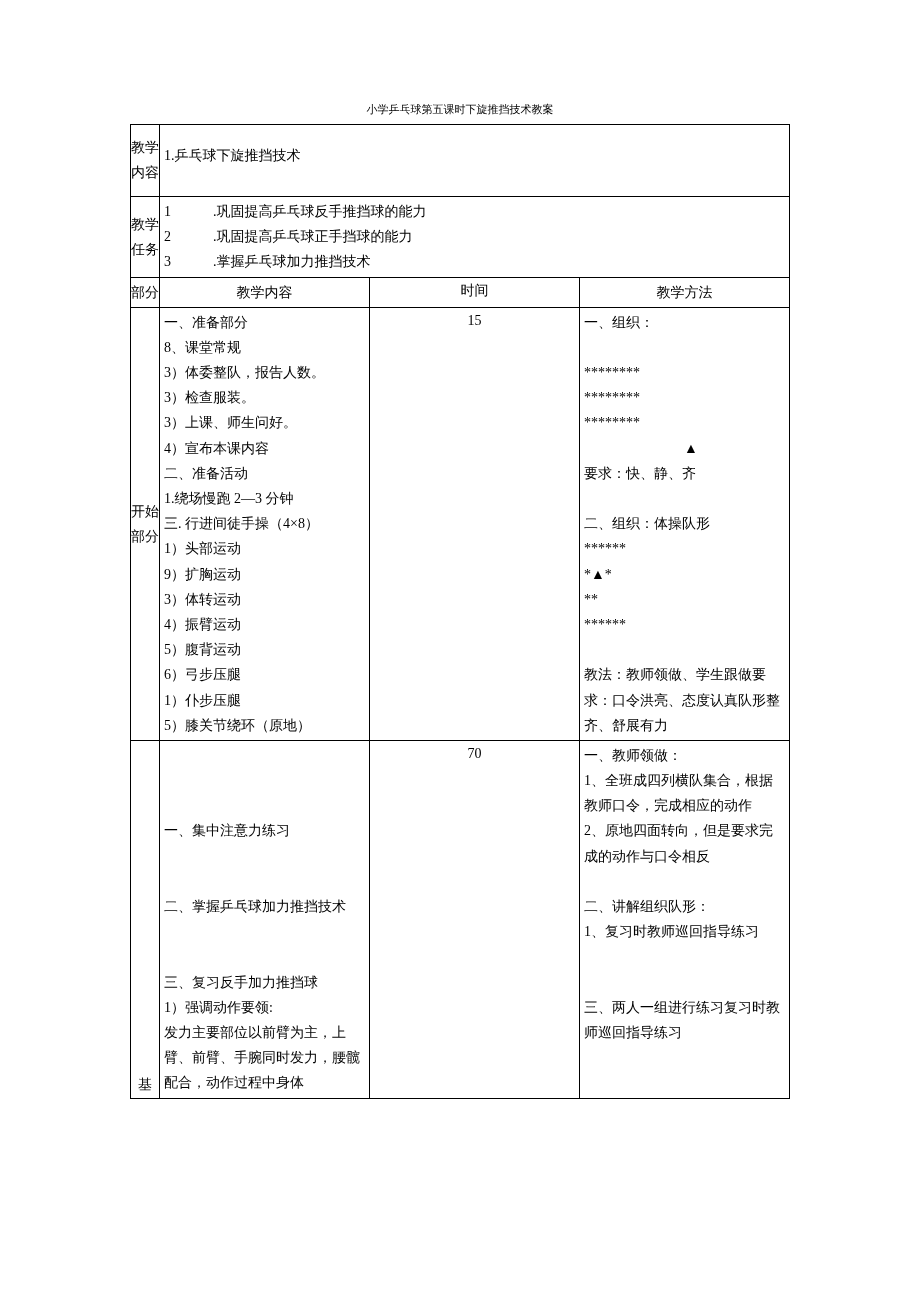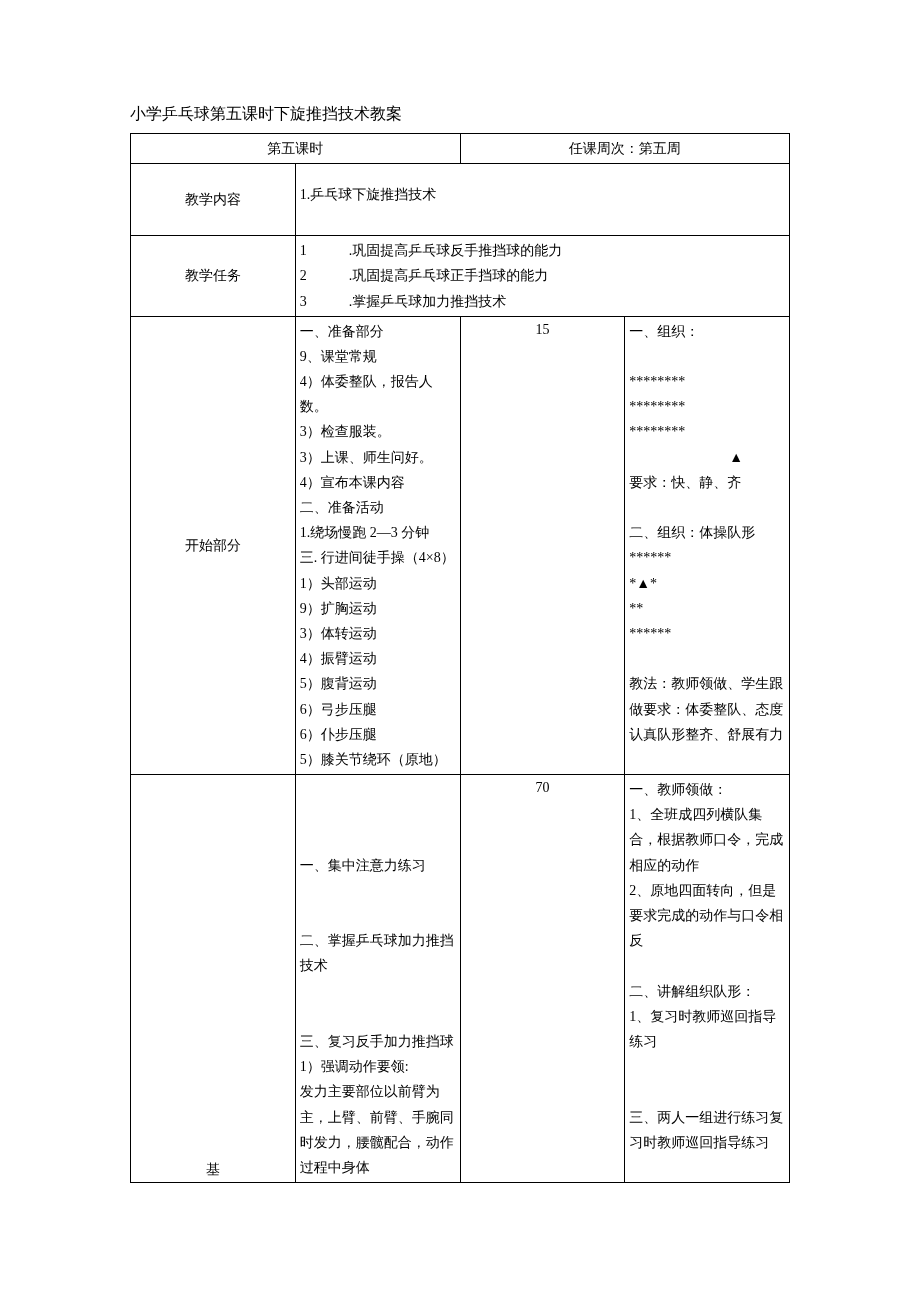--- a/index.html
+++ b/index.html
@@ -5,22 +5,23 @@
   body {
     font-family: "SimSun", "宋体", serif;
     font-size: 14px;
     background: #fff;
     margin: 0;
     padding: 100px 130px 60px 130px;
     color: #000;
     line-height: 1.8;
   }
   .title {
+    text-align: center;
     margin-bottom: 4px;
-    font-size: 16px;
+    font-size: 11px;
   }
   table {
     border-collapse: collapse;
     width: 100%;
     table-layout: fixed;
   }
   td {
     border: 1px solid #000;
     padding: 2px 4px;
     vertical-align: top;
@@ -40,80 +41,82 @@
   .ind1 { margin-left: 20px; }
 </style>
 </head>
 <body>
 
 <div class="title">小学乒乓球第五课时下旋推挡技术教案</div>
 
 <table>
 
   <tbody>
-      <tr>
-    <td colspan="2" class="center">第五课时</td>
-    <td colspan="2" class="center">任课周次：第五周</td>
-  </tr>
 
   <tr>
     <td class="vlabel">教学内容</td>
     <td colspan="3" style="padding-top:18px; padding-bottom:28px;">
       <span>1.乒乓球下旋推挡技术</span>
     </td>
   </tr>
 
   <tr>
     <td class="vlabel">教学任务</td>
     <td colspan="3" class="content" style="">
       <p>1　　　.巩固提高乒乓球反手推挡球的能力</p>
       <p>2　　　.巩固提高乒乓球正手挡球的能力</p>
       <p>3　　　.掌握乒乓球加力推挡技术</p>
     </td>
   </tr>
 
+  <tr>
+    <td class="vlabel">部分</td>
+    <td class="center">教学内容</td>
+    <td class="timecol">时间</td>
+    <td class="center methodcol">教学方法</td>
+  </tr>
 
   <tr>
     <td class="vlabel">开始部分</td>
     <td class="content">
       <p>一、准备部分</p>
-      <p>9、课堂常规</p>
-      <p>4）体委整队，报告人数。</p>
+      <p>8、课堂常规</p>
+      <p>3）体委整队，报告人数。</p>
       <p>3）检查服装。</p>
       <p>3）上课、师生问好。</p>
       <p>4）宣布本课内容</p>
       <p>二、准备活动</p>
       <p>1.绕场慢跑 2—3 分钟</p>
       <p>三. 行进间徒手操（4×8）</p>
       <p>1）头部运动</p>
       <p>9）扩胸运动</p>
       <p>3）体转运动</p>
       <p>4）振臂运动</p>
       <p>5）腹背运动</p>
       <p>6）弓步压腿</p>
-      <p>6）仆步压腿</p>
+      <p>1）仆步压腿</p>
       <p>5）膝关节绕环（原地）</p>
     </td>
     <td class="timecol">15</td>
     <td class="content methodcol">
       <p>一、组织：</p>
       <p>&nbsp;</p>
       <p class="formation">********</p>
       <p class="formation">********</p>
       <p class="formation">********</p>
       <p style="margin-left:100px;">▲</p>
       <p>要求：快、静、齐</p>
       <p>&nbsp;</p>
       <p>二、组织：体操队形</p>
       <p class="formation">******</p>
       <p class="formation">*▲*</p>
       <p class="formation">**</p>
       <p class="formation">******</p>
       <p>&nbsp;</p>
-      <p>教法：教师领做、学生跟做要求：体委整队、态度认真队形整齐、舒展有力</p>
+      <p>教法：教师领做、学生跟做要求：口令洪亮、态度认真队形整齐、舒展有力</p>
     </td>
   </tr>
 
   <tr>
     <td class="vlabel" style="vertical-align:bottom;">基</td>
     <td class="content">
       <p>&nbsp;</p>
           <p>&nbsp;</p>
           <p>&nbsp;</p>
       <p>一、集中注意力练习</p>

